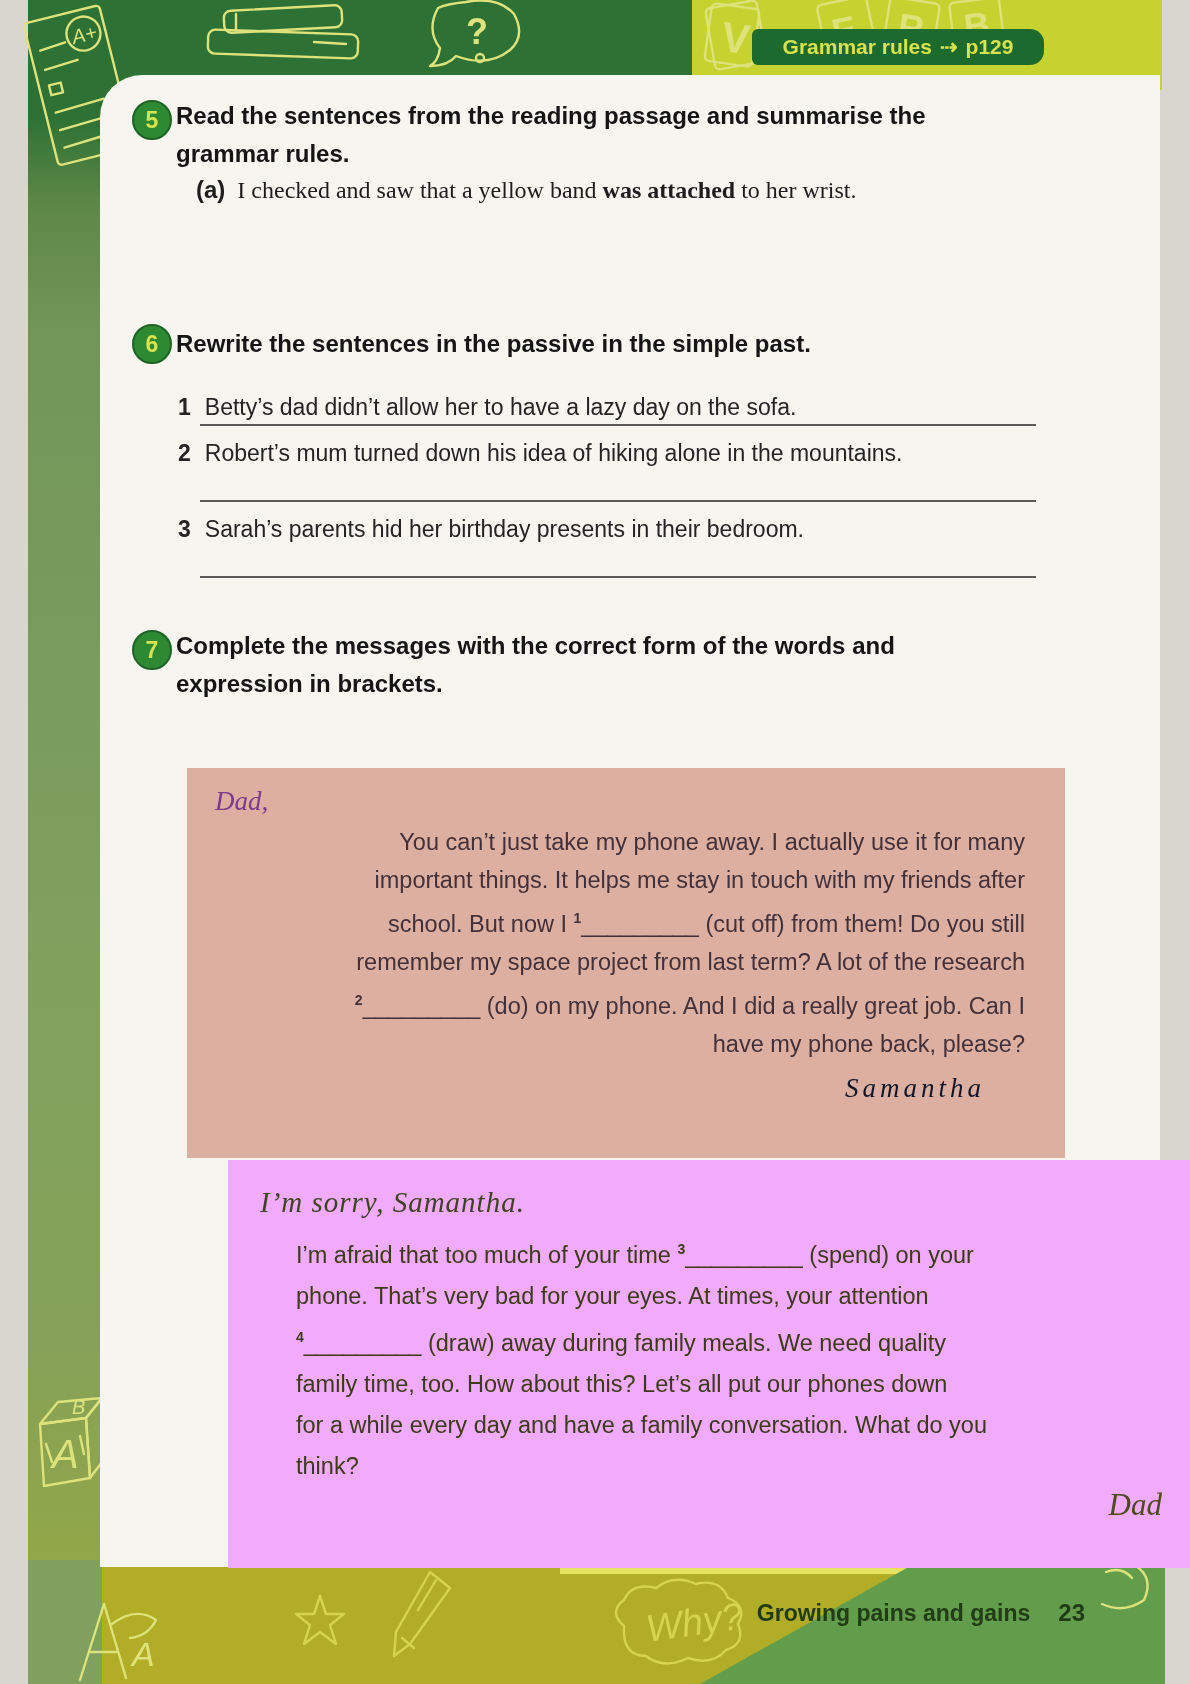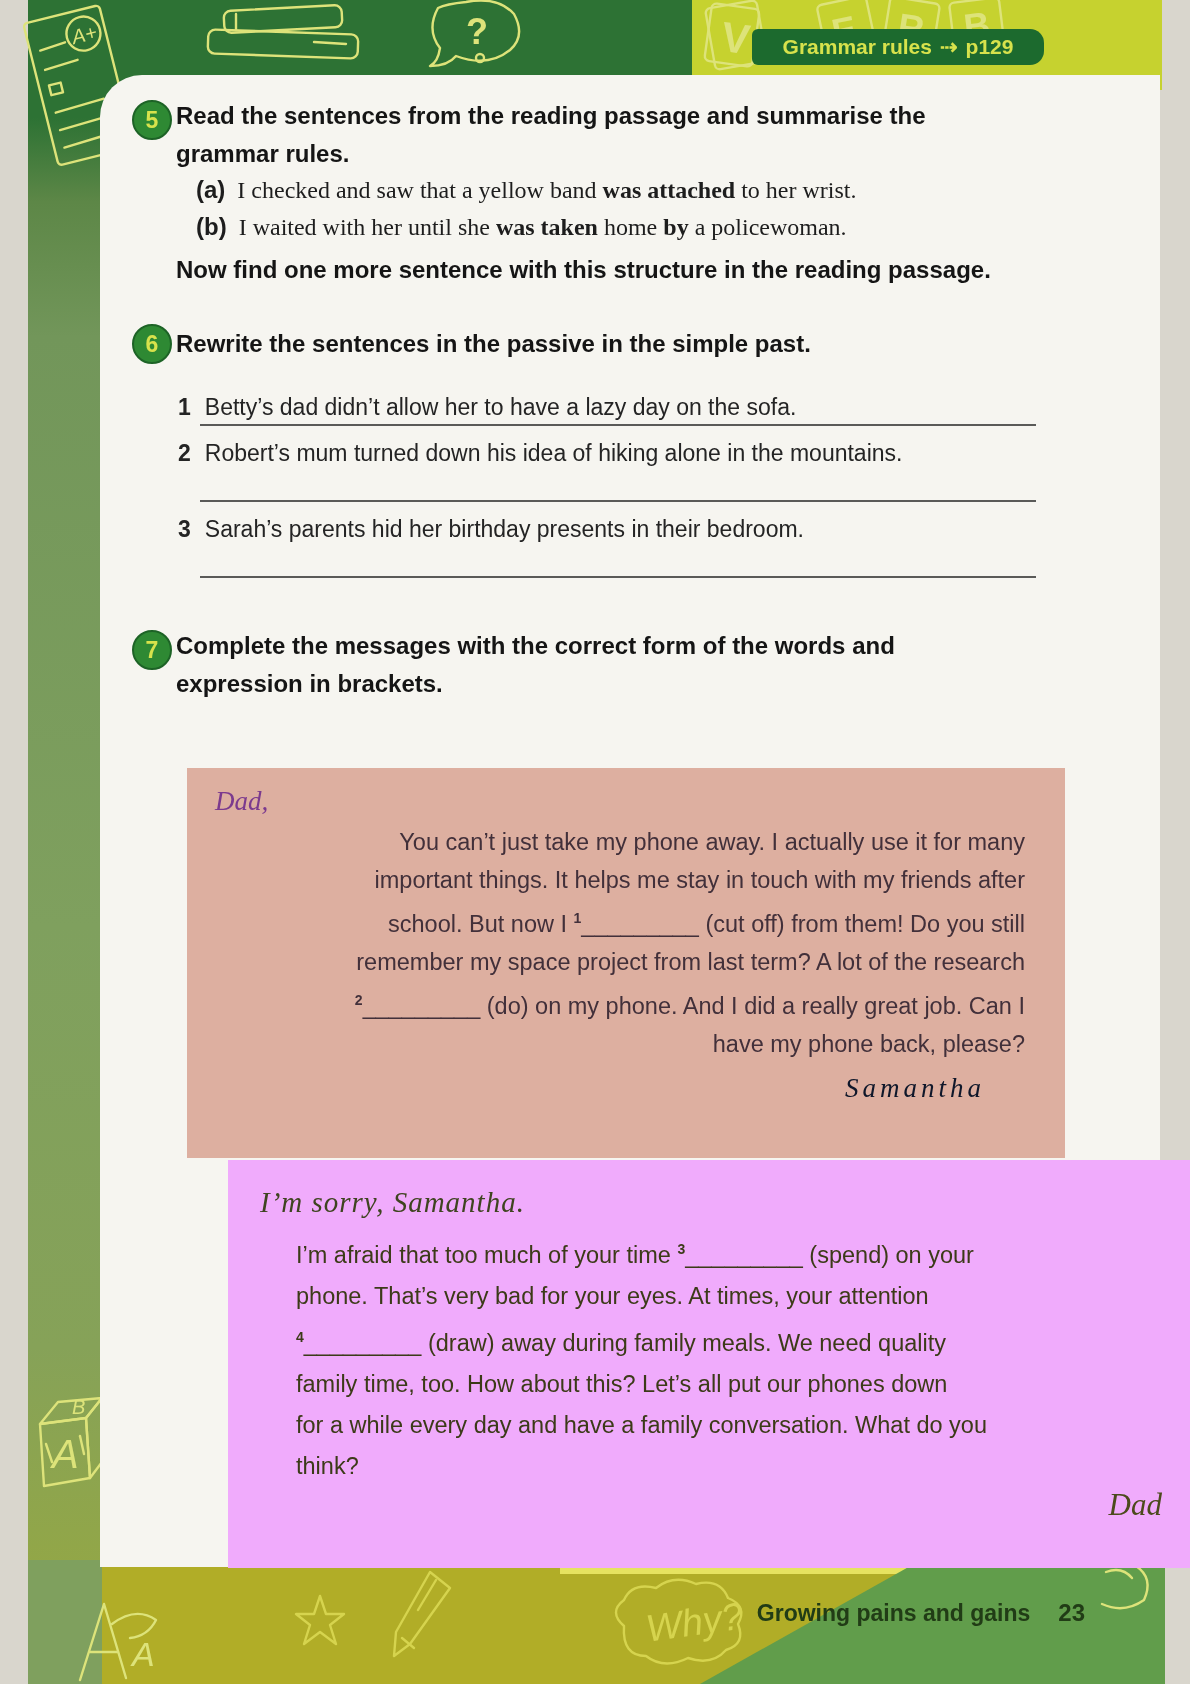--- a/index.html
+++ b/index.html
@@ -177,24 +177,20 @@
     <span>p129</span>
   </div>
 
   <div class="num-badge" style="left:132px;top:100px;">
     <span>5</span>
   </div>
   <div class="ex-title" style="left:176px;top:97px;width:840px;">Read the sentences from the reading passage and summarise the grammar rules.</div>
   <div class="ex5-row" style="left:196px;top:176px;">
     <span class="ex5-label">(a)</span><span class="ex5-sentence"><div class="rich-line"><span>I checked and saw that a yellow band </span><strong>was attached</strong><span> to her wrist.</span></div></span>
   </div>
-  <div class="ex5-row" style="left:196px;top:213px;">
-    <span class="ex5-label">(b)</span><span class="ex5-sentence"><div class="rich-line"><span>I waited with her until she </span><strong>was taken</strong><span> home </span><strong>by</strong><span> a policewoman.</span></div></span>
-  </div>
-  <div class="ex-title" style="left:176px;top:251px;width:900px;">Now find one more sentence with this structure in the reading passage.</div>
 
   <div class="num-badge" style="left:132px;top:324px;">
     <span>6</span>
   </div>
   <div class="ex-title" style="left:176px;top:325px;width:900px;">Rewrite the sentences in the passive in the simple past.</div>
   <div class="ex6-item" style="left:178px;top:364px;margin-top:30px;">
     <span class="ex6-num">1</span><span>Betty’s dad didn’t allow her to have a lazy day on the sofa.</span>
   </div>
   <div class="answer-line" style="top:424px;"></div>
   <div class="ex6-item" style="left:178px;top:440px;">

